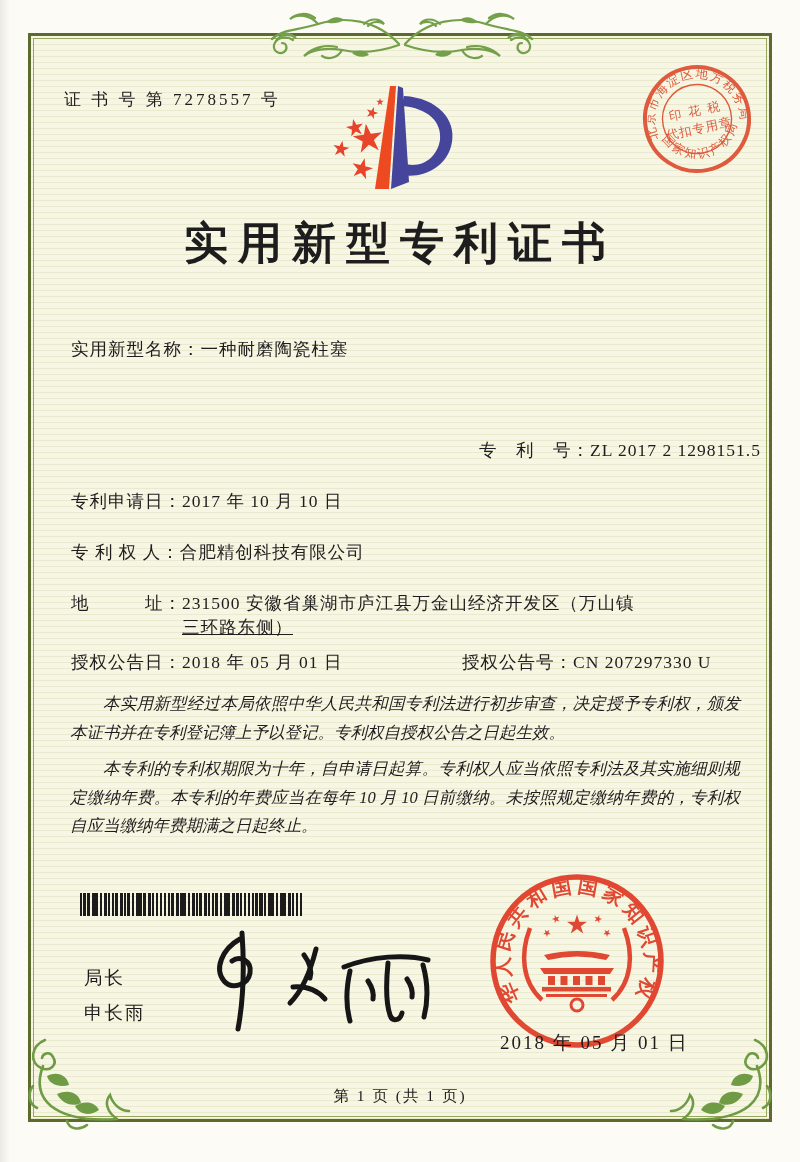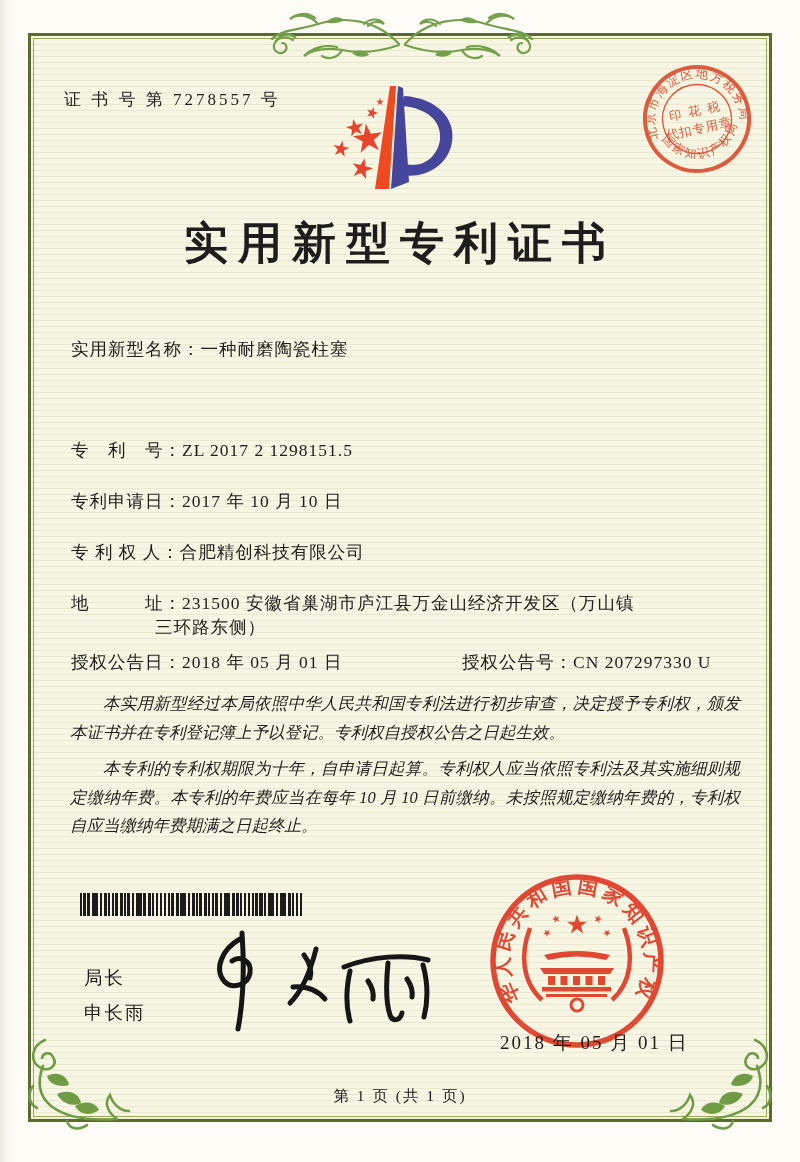--- a/index.html
+++ b/index.html
@@ -15,21 +15,21 @@
     border:3px solid #5c6b2d; box-sizing:border-box;
     background-color:#f7f5e4;
     background-image:repeating-linear-gradient(0deg, rgba(160,175,95,.16) 0 1px, rgba(0,0,0,0) 1px 6px);
   }
   .frame-inner{position:absolute; inset:2px; border:1px solid #98a55c;}
   .abs{position:absolute;}
   .cert-number{left:64px; top:88px; font-size:17px; letter-spacing:3px;}
   .title{left:0; top:214px; width:100%; text-align:center; font-size:44px; font-weight:700; letter-spacing:10px;border-radius:24px;}
   .row{left:71px; width:690px; font-size:17.5px; letter-spacing:1px; white-space:nowrap;}
   .row .lab{display:inline-block;}
-  .addr-line2{display:block; margin-left:84px;}
+  .addr-line2{display:block; margin-left:111px;text-decoration:underline;}
   .grant-no{position:absolute; left:391px; top:0;}
   .paras{left:62px; top:682px; width:686px; font-size:16.5px; line-height:28.6px; text-align:justify;}
   .paras p{margin:8px; text-indent:2em;font-style:italic;}
   .barcode{
     left:80px; top:893px; width:222px; height:23px;
     background-image:
       repeating-linear-gradient(90deg,#1b1b1b 0 2px, rgba(0,0,0,0) 2px 4px),
       repeating-linear-gradient(90deg,#1b1b1b 0 1px, rgba(0,0,0,0) 1px 7px),
       repeating-linear-gradient(90deg, rgba(0,0,0,0) 0 3px, #1b1b1b 3px 5px, rgba(0,0,0,0) 5px 11px);
   }
@@ -115,21 +115,21 @@
     <polygon points="62,14 68,14 61,117 47,117" fill="#ee4a21"></polygon>
     <polygon points="70,14 75,16 81,110 63,117" fill="#45459b"></polygon>
     <path fill="#45459b" d="M76,24 C110,26 128,48 124,70 C120,95 95,107 74,103 L78,92 C94,96 109,86 112,68 C114,50 100,36 74,34 Z"></path>
   </svg>
 
   <div class="abs title">实用新型专利证书</div>
 
   <div class="abs row" style="top:337px;">
     <span class="lab">实用新型名称：</span><span>一种耐磨陶瓷柱塞</span>
   </div>
-  <div class="abs row" style="top:438px;">
+  <div class="abs row" style="top:438px;text-align:right;">
     <span class="lab">专　利　号：</span><span>ZL 2017 2 1298151.5</span>
   </div>
   <div class="abs row" style="top:489px;">
     <span class="lab">专利申请日：</span><span>2017 年 10 月 10 日</span>
   </div>
   <div class="abs row" style="top:540px;">
     <span class="lab">专 利 权 人：</span><span>合肥精创科技有限公司</span>
   </div>
   <div class="abs row" style="top:591px;">
     <span class="lab">地　　　址：</span><span>231500 安徽省巢湖市庐江县万金山经济开发区（万山镇</span>

